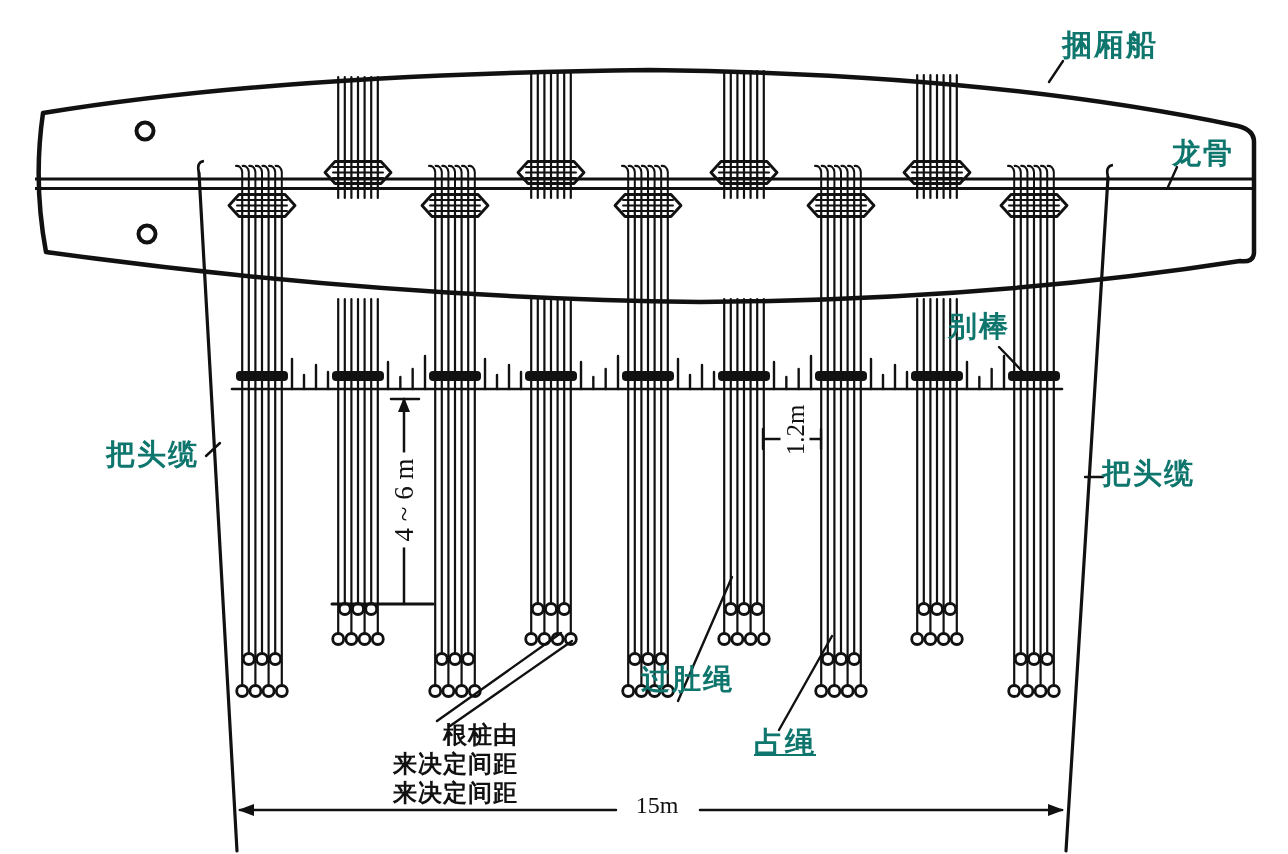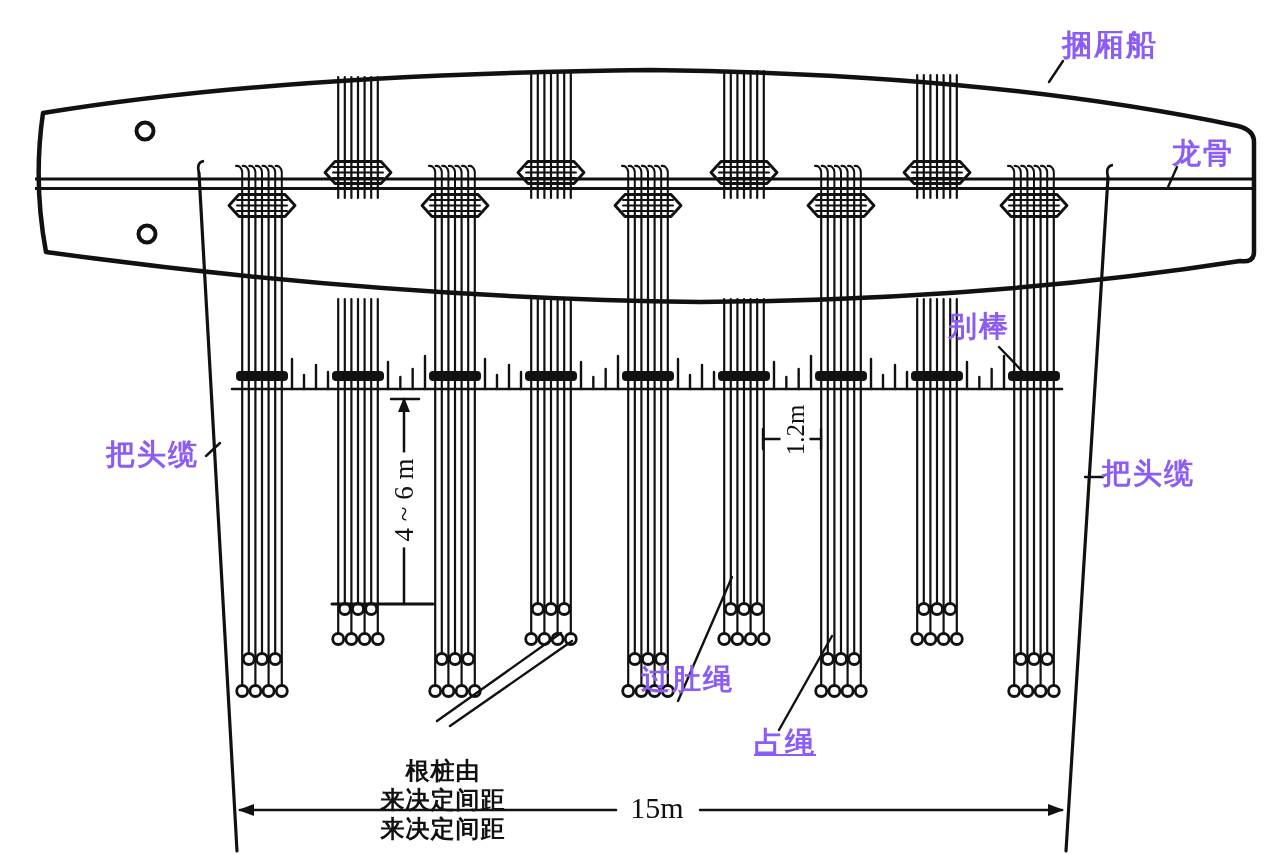--- a/index.html
+++ b/index.html
@@ -3,34 +3,34 @@
 <meta charset="utf-8">
 <style>
   html,body{margin:0;padding:0;background:#fff;}
   #figure-root{
     position:relative;width:1288px;height:854px;background:#fff;overflow:hidden;
     font-family:"Liberation Sans",sans-serif;color:#111;
   }
   #art{position:absolute;left:0;top:0;}
   .lbl{
     position:absolute;font-weight:700;font-size:29px;letter-spacing:2px;
-    white-space:nowrap;color:#8b5cf6;line-height:1;
+    white-space:nowrap;color:#0f766e;line-height:1;
   }
   .note{
-    position:absolute;left:368px;top:720px;width:150px;text-align:center;
-    font-weight:700;font-size:24px;line-height:29px;color:#111;letter-spacing:1px;margin-top:36px;
+    position:absolute;left:368px;top:720px;width:150px;text-align:right;
+    font-weight:700;font-size:24px;line-height:29px;color:#111;letter-spacing:1px;
   }
   .dim{
     position:absolute;font-family:"Liberation Serif",serif;font-weight:400;
     font-size:27px;color:#111;white-space:nowrap;line-height:1;
   }
   .dim.rot{background:#fff;padding:2px 6px;}
   #dim-4-6m{left:404px;top:500px;transform:translate(-50%,-50%) rotate(-90deg);}
   #dim-1-2m{left:795px;top:430px;transform:translate(-50%,-50%) rotate(-90deg);font-size:25px;}
-  #dim-15m{left:619px;top:793px;width:76px;text-align:center;font-size:30px;}
+  #dim-15m{left:619px;top:793px;width:76px;text-align:center;font-size:24px;}
 </style>
 </head>
 <body>
 
 <div id="figure-root">
 
   <svg id="art" width="1288" height="854" viewBox="0 0 1288 854">
       <path d="M 43 113 Q 280 74 650 70 Q 990 74 1238 126 Q 1254 130 1254 142 L 1254 252 Q 1254 263 1240 261 Q 990 300 700 302 Q 380 298 46 252 Q 33 182 43 113 Z" fill="none" stroke="#111111" stroke-width="4.5" stroke-linejoin="round"></path>
       <line x1="35" y1="179" x2="1254" y2="179" stroke="#111111" stroke-width="3.2"></line>
       <line x1="35" y1="188.5" x2="1254" y2="188.5" stroke="#111111" stroke-width="3.2"></line>

